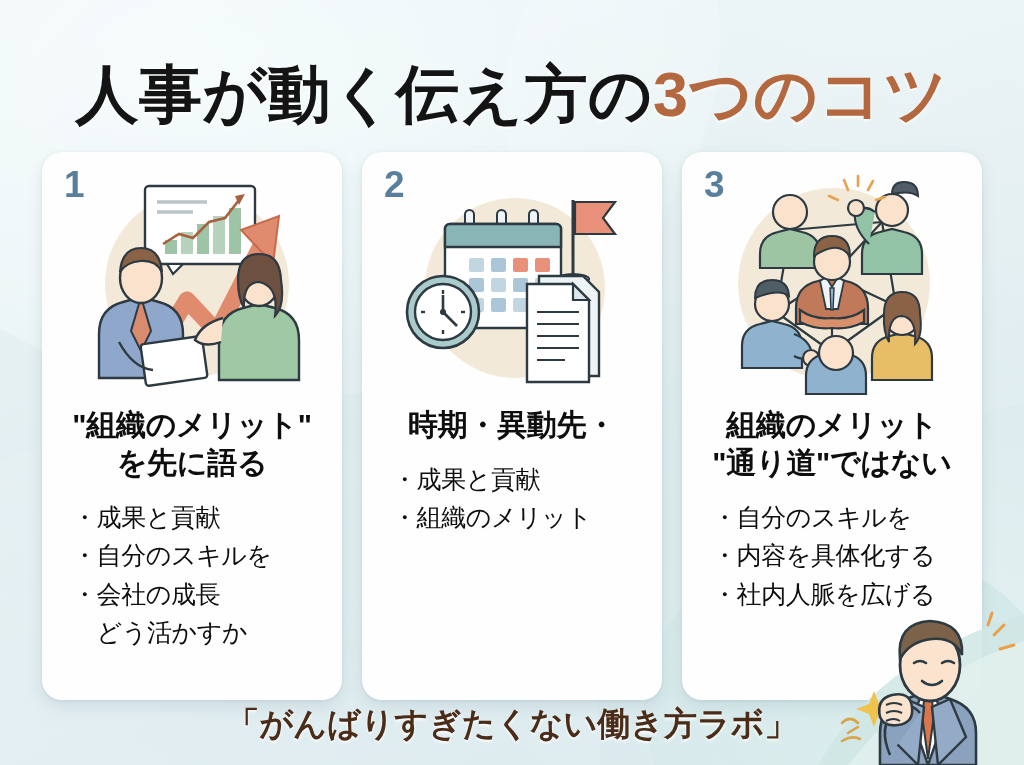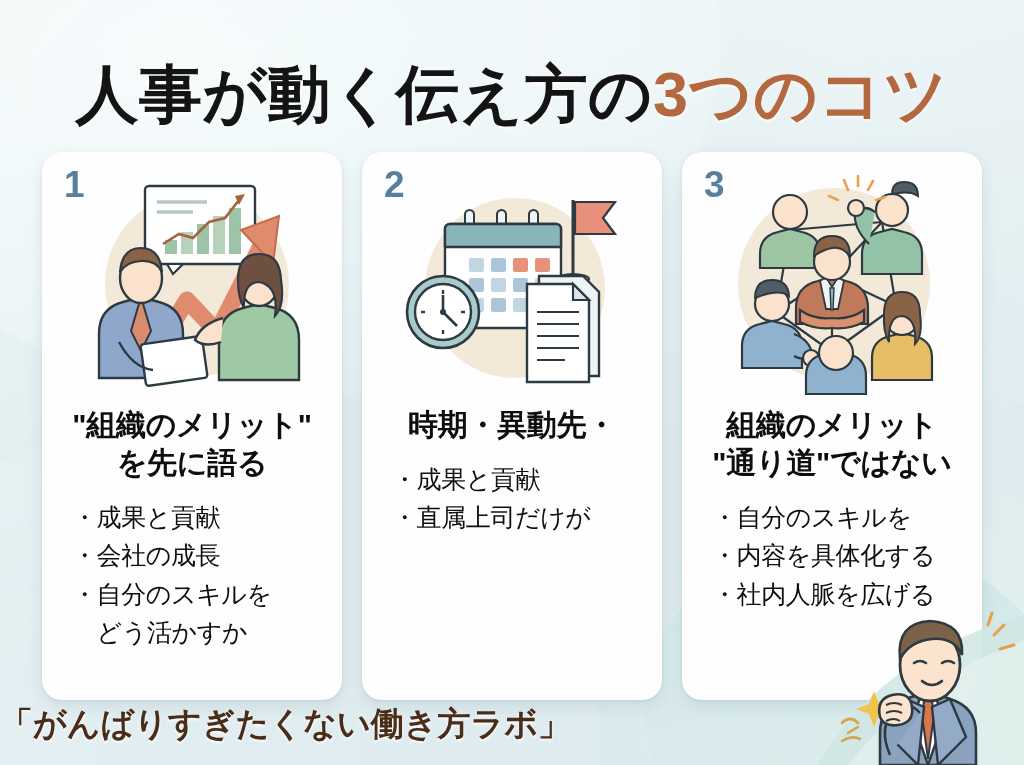--- a/index.html
+++ b/index.html
@@ -91,20 +91,21 @@
     padding-left:16px;
     font-size:25px; font-weight:400; line-height:1.42;
     color:#0e0e0e;
     letter-spacing:-.4px;
   }
   .bullets li { list-style:none; text-indent:-22px; padding-left:22px; margin-bottom:3px; }
 
   
   #footer {
     position:absolute; bottom:18px; left:0; width:1024px;
+    text-align:center;
     font-size:33px; font-weight:700;
     color:#4a2c18;
     text-shadow:0 2px 3px rgba(255,255,255,.9);
     white-space:nowrap;
     margin-top:32px;
   }
 
   
   #mascot { position:absolute; right:0; bottom:0; width:206px; height:160px; }
 </style>
@@ -159,22 +160,22 @@
         </svg>
       </div>
 
       <div class="cardhead">
         <div>"組織のメリット"</div>
         <div>を先に語る</div>
       </div>
 
       <ul class="bullets">
         <li>・成果と貢献</li>
+        <li>・自分のスキルを</li>
         <li>・会社の成長</li>
-        <li>・自分のスキルを</li>
         <li>　どう活かすか</li>
       </ul>
     </div>
 
     <div class="card">
       <div class="cardnum">2</div>
 
       <div class="illus">
         <svg width="250" height="225" viewBox="0 0 250 225">
           <circle cx="128" cy="116" r="90" fill="#f3e9d8"></circle>
@@ -225,21 +226,21 @@
           <circle cx="56" cy="140" r="3" fill="#2e3a42"></circle>
         </svg>
       </div>
 
       <div class="cardhead">
         <div>時期・異動先・</div>
       </div>
 
       <ul class="bullets">
         <li>・成果と貢献</li>
-        <li>・直属上司だけが</li>
+        <li>・組織のメリット</li>
       </ul>
     </div>
 
     <div class="card">
       <div class="cardnum">3</div>
 
       <div class="illus">
         <svg width="252" height="225" viewBox="0 0 252 225">
           <circle cx="128" cy="112" r="96" fill="#f3e9d8"></circle>
           <g stroke="#2e3a42" stroke-width="2.2" fill="none">

